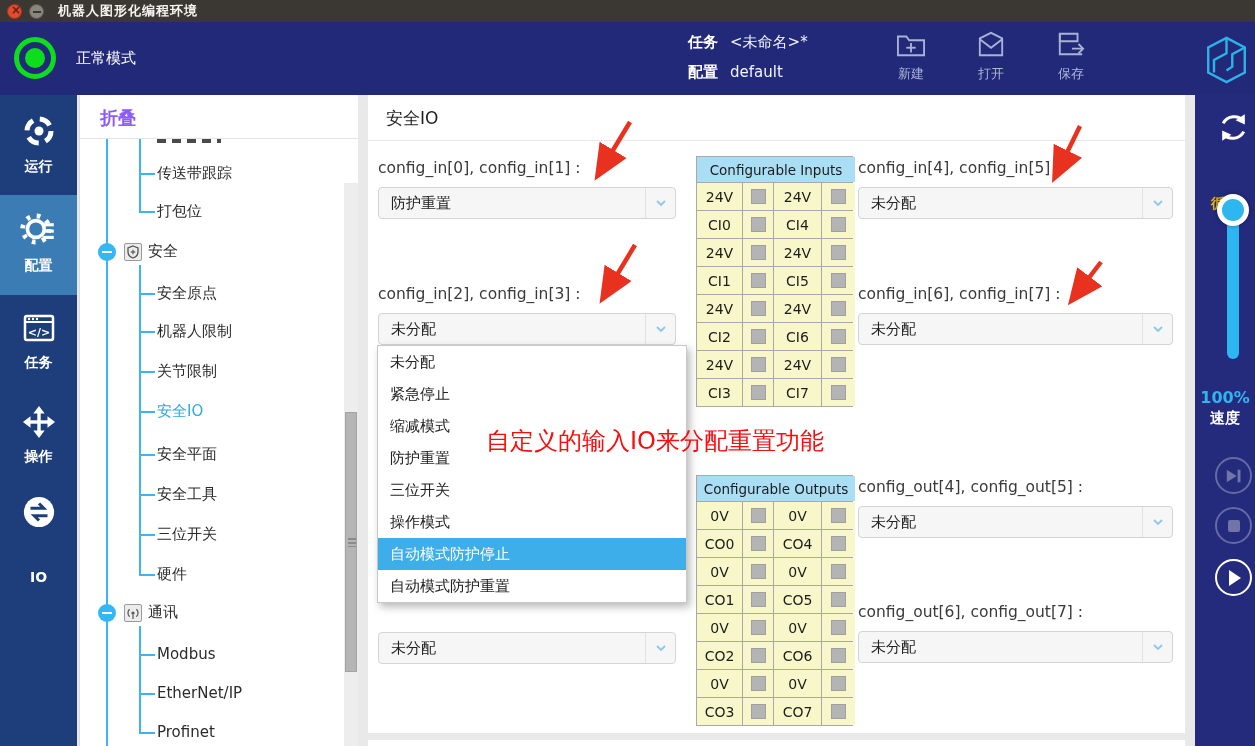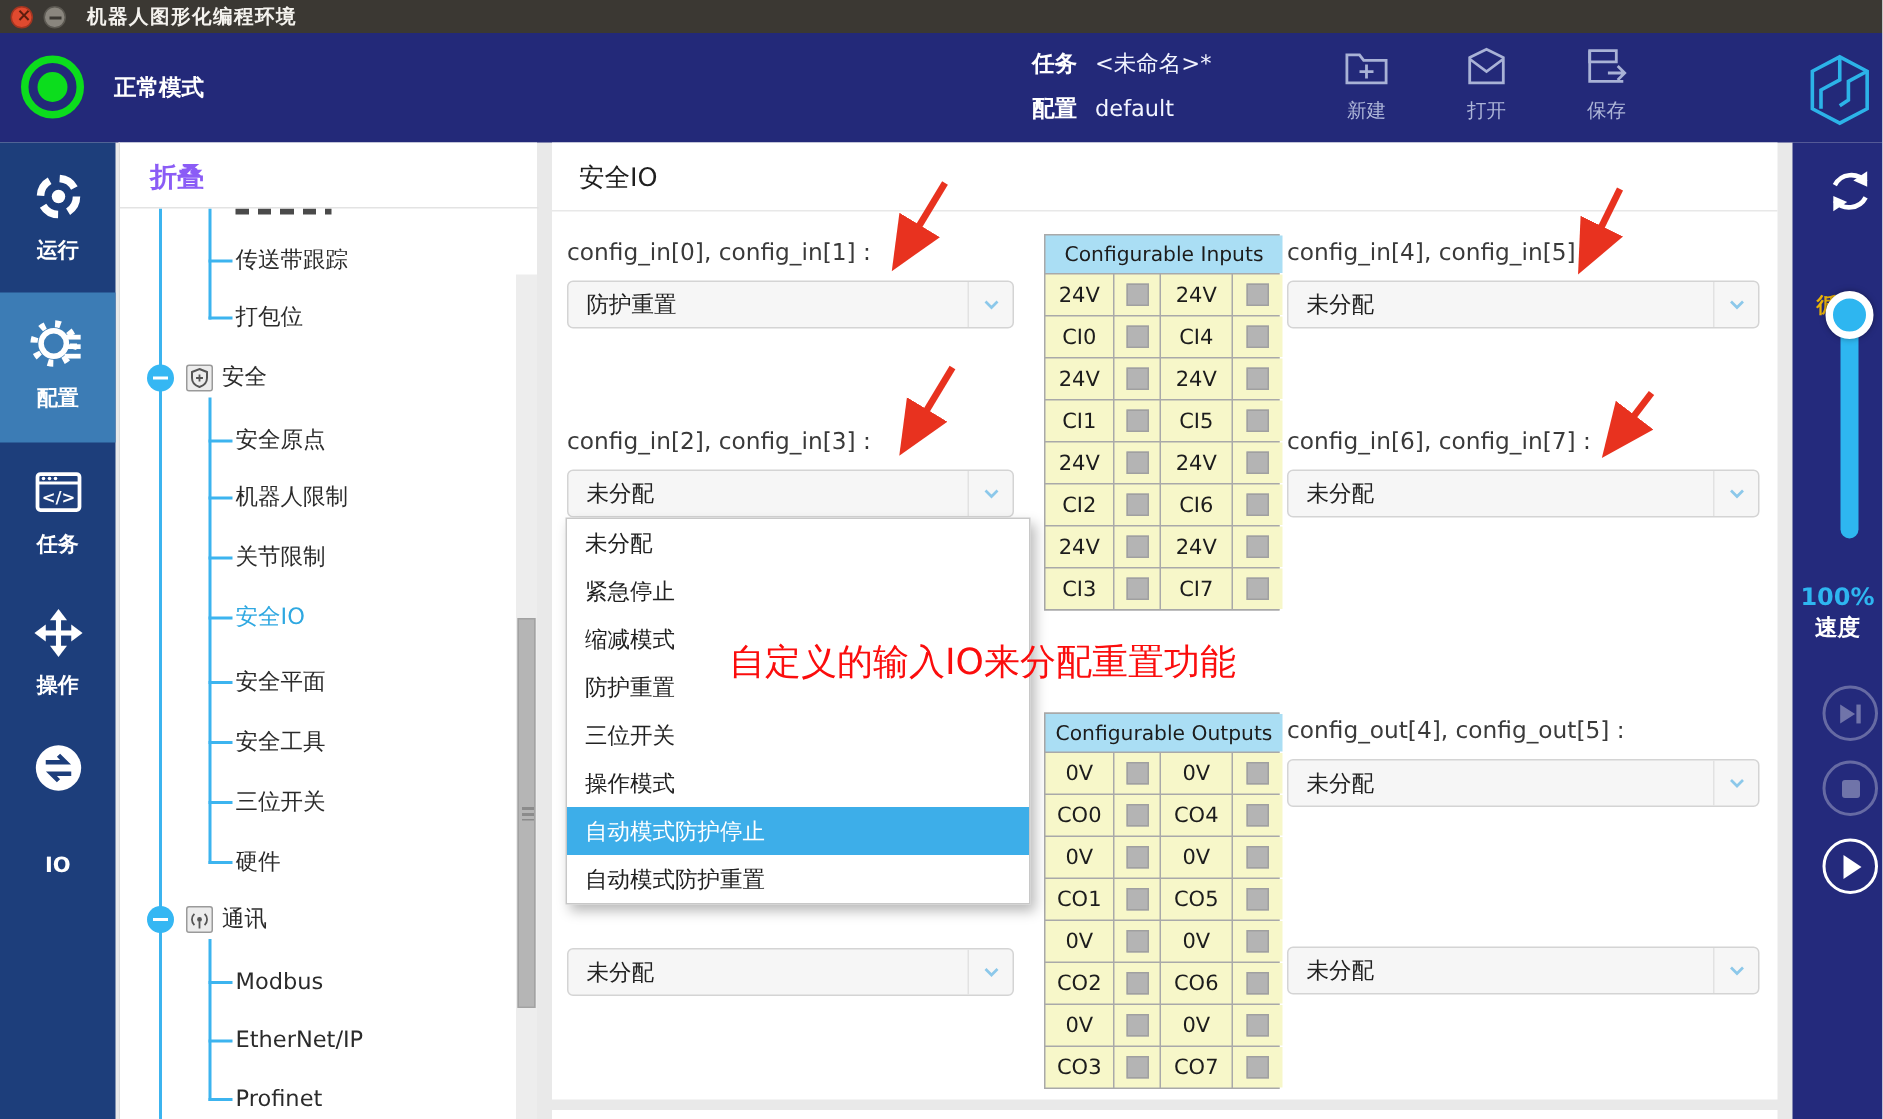--- a/index.html
+++ b/index.html
@@ -12,21 +12,21 @@
   .tbbtn.close { background:#e04a2f; border:1px solid #a33520; }
   .tbbtn.close::after { content:"×"; position:absolute; left:3px; top:-2px; color:#5e1d0e; font-size:12px; font-weight:bold; }
   .tbbtn.min { background:#8a867e; border:1px solid #5c5952; }
   .tbbtn.min::after { content:""; position:absolute; left:3px; top:6px; width:8px; height:2px; background:#3b3833; }
   .tbtitle { color:#f4f2ee; font-size:13px; font-weight:bold; margin-left:14px; letter-spacing:1px; }
 
   
   .header { position:absolute; left:0; top:22px; width:1255px; height:73px; background:#232979; }
   .status-ring { position:absolute; left:14px; top:15px; width:42px; height:42px; border:5px solid #0cdd1d; border-radius:50%; }
   .status-ring::after { content:""; position:absolute; left:6px; top:6px; width:20px; height:20px; background:#0cdd1d; border-radius:50%; }
-  .mode-text { position:absolute; left:76px; top:0; height:73px; line-height:73px; color:#fff; font-size:15px; font-weight:bold; }
+  .mode-text { position:absolute; left:76px; top:0; height:73px; line-height:73px; color:#fff; font-size:15px; font-weight:normal; }
   .kv { position:absolute; left:688px; color:#fff; font-size:15px; display:flex; gap:12px; white-space:nowrap; }
   .kv .k { font-weight:bold; }
   .kv .v { font-weight:normal; color:#f2f4ff; }
   .hbtn { position:absolute; top:8px; width:64px; display:flex; flex-direction:column; align-items:center; gap:3px; cursor:pointer; }
   .hbtn .lbl { color:#aeb6d8; font-size:13px; }
   .hlogo { position:absolute; left:1203px; top:13px; }
 
   
   .leftnav { position:absolute; left:0; top:95px; width:77px; height:651px; background:#1d3e7b; }
   .navitem { position:absolute; left:0; width:77px; display:flex; flex-direction:column; align-items:center; gap:5px; cursor:pointer; }
@@ -517,20 +517,21 @@
   <div class="flabel" style="left:490px;top:383px;">config_out[4], config_out[5] :</div>
   <div class="dd" style="left:490px;top:411px;width:315px;">
     <span class="ddval">未分配</span>
     <span class="ddchev">
       <svg width="12" height="8" viewBox="0 0 12 8">
           <polyline points="2,2 6,6 10,2" fill="none" stroke="#8cc8ea" stroke-width="1.8"></polyline>
         </svg>
     </span>
   </div>
 
+  <div class="flabel" style="left:490px;top:508px;">config_out[6], config_out[7] :</div>
   <div class="dd" style="left:490px;top:536px;width:315px;">
     <span class="ddval">未分配</span>
     <span class="ddchev">
       <svg width="12" height="8" viewBox="0 0 12 8">
           <polyline points="2,2 6,6 10,2" fill="none" stroke="#8cc8ea" stroke-width="1.8"></polyline>
         </svg>
     </span>
   </div>
 
   <div class="annotation">自定义的输入IO来分配重置功能</div>

